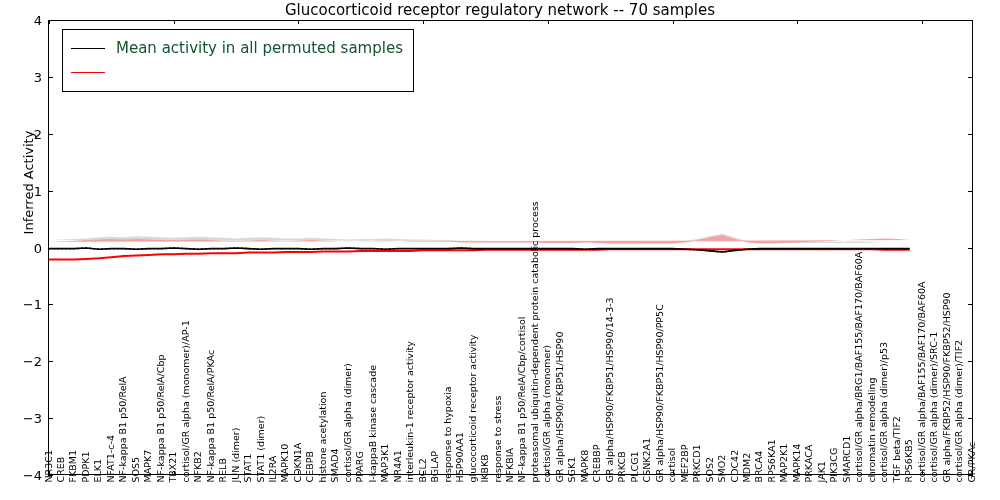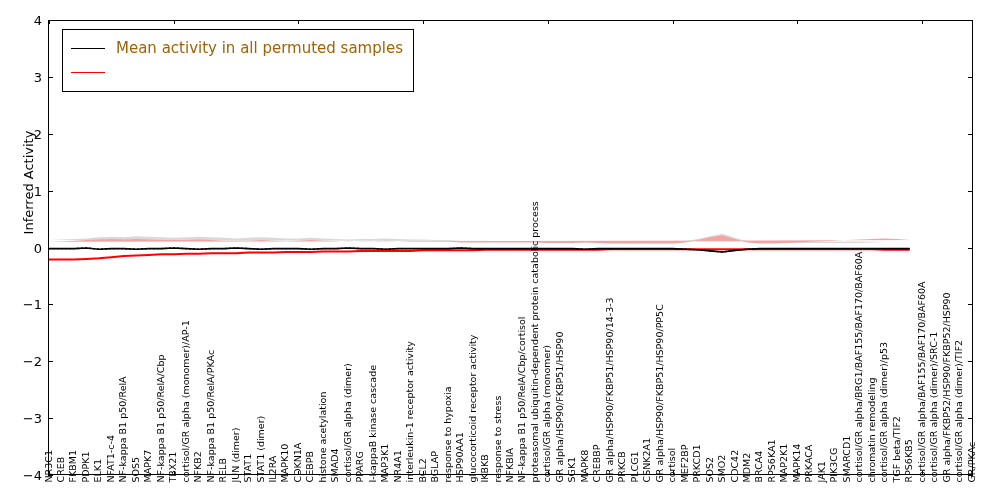--- a/index.html
+++ b/index.html
@@ -44,27 +44,28 @@
     line-height:9.5px;
   }
   #legend{
     position:absolute;left:14px;top:9px;
     border:1px solid #000;background:#fff;
     padding:6px 10px 7px 8px;z-index:20;
   }
   .legrow{display:flex;align-items:center;height:24px;}
   .legline{width:34px;height:0;border-top:1.4px solid #000;margin-right:11px;}
   .legline.red{border-top-color:#ff0000;}
-  .legtxt{font-size:15px;color:#a16207;white-space:nowrap;}
+  .legtxt{font-size:15px;color:#14532d;white-space:nowrap;}
 </style>
 </head>
 <body>
 
 <div id="figure">
 
+  <div class="title">Glucocorticoid receptor regulatory network -- 70 samples</div>
   <div class="ylabel">Inferred Activity</div>
   <div class="xlabel">Cellular Entities</div>
 
   <div id="plotwrap">
     <div id="axes"></div>
     <svg id="svgplot" viewBox="0 0 925 455" preserveAspectRatio="none">
         <path d="M1.00 220.11 L13.47 219.54 L25.95 218.97 L38.42 218.40 L50.89 217.26 L63.36 216.69 L75.84 217.26 L88.31 216.13 L100.78 216.69 L113.26 217.26 L125.73 217.83 L138.20 217.26 L150.68 216.69 L163.15 217.26 L175.62 217.83 L188.09 218.40 L200.57 217.83 L213.04 217.26 L225.51 217.83 L237.99 218.40 L250.46 218.40 L262.93 217.83 L275.41 218.40 L287.88 218.97 L300.35 219.54 L312.82 218.97 L325.30 218.97 L337.77 218.40 L350.24 218.97 L362.72 219.54 L375.19 219.54 L387.66 220.11 L400.14 220.11 L412.61 220.67 L425.08 220.67 L437.55 220.67 L450.03 221.24 L462.50 221.24 L474.97 221.24 L487.45 221.24 L499.92 221.81 L512.39 221.81 L524.86 221.81 L537.34 221.24 L549.81 221.81 L562.28 222.38 L574.76 222.38 L587.23 222.38 L599.70 222.38 L612.18 222.95 L624.65 222.38 L637.12 221.24 L649.59 218.97 L662.07 216.13 L674.54 213.85 L687.01 217.83 L699.49 221.24 L711.96 222.95 L724.43 222.95 L736.91 222.95 L749.38 222.95 L761.85 222.95 L774.32 222.95 L786.80 222.95 L799.27 222.95 L811.74 222.95 L824.22 222.38 L836.69 221.81 L849.16 221.81 L861.64 221.81 L874.11 NaN L886.58 NaN L899.05 NaN L911.53 NaN L924.00 NaN L924.00 NaN L911.53 NaN L899.05 NaN L886.58 NaN L874.11 NaN L861.64 234.33 L849.16 234.33 L836.69 234.33 L824.22 233.76 L811.74 233.19 L799.27 233.19 L786.80 233.19 L774.32 233.19 L761.85 233.19 L749.38 233.19 L736.91 233.19 L724.43 233.19 L711.96 233.19 L699.49 234.89 L687.01 238.31 L674.54 242.29 L662.07 240.01 L649.59 237.17 L637.12 234.89 L624.65 233.76 L612.18 233.19 L599.70 233.76 L587.23 233.76 L574.76 233.76 L562.28 233.76 L549.81 234.33 L537.34 234.89 L524.86 234.33 L512.39 234.33 L499.92 234.33 L487.45 234.89 L474.97 234.89 L462.50 234.89 L450.03 234.89 L437.55 235.46 L425.08 235.46 L412.61 235.46 L400.14 236.03 L387.66 236.03 L375.19 236.60 L362.72 236.60 L350.24 237.17 L337.77 237.74 L325.30 237.17 L312.82 237.17 L300.35 236.60 L287.88 237.17 L275.41 237.74 L262.93 238.31 L250.46 237.74 L237.99 237.74 L225.51 238.31 L213.04 238.88 L200.57 238.31 L188.09 237.74 L175.62 238.31 L163.15 238.88 L150.68 239.44 L138.20 238.88 L125.73 238.31 L113.26 238.88 L100.78 239.44 L88.31 240.01 L75.84 238.88 L63.36 239.44 L50.89 238.88 L38.42 237.74 L25.95 237.74 L13.47 237.17 L1.00 236.60 Z" fill="#d9d9d9" stroke="none" fill-opacity="1"></path>
         <path d="M1.00 221.81 L13.47 221.24 L25.95 220.67 L38.42 220.11 L50.89 219.54 L63.36 218.97 L75.84 219.54 L88.31 218.97 L100.78 219.54 L113.26 220.11 L125.73 220.11 L138.20 220.11 L150.68 219.54 L163.15 220.11 L175.62 220.67 L188.09 220.67 L200.57 220.67 L213.04 220.11 L225.51 220.67 L237.99 221.24 L250.46 220.67 L262.93 220.11 L275.41 220.67 L287.88 221.24 L300.35 221.81 L312.82 221.24 L325.30 221.24 L337.77 220.67 L350.24 221.24 L362.72 221.81 L375.19 221.81 L387.66 221.81 L400.14 221.81 L412.61 222.38 L425.08 222.38 L437.55 222.38 L450.03 222.38 L462.50 222.38 L474.97 222.38 L487.45 222.38 L499.92 222.95 L512.39 222.95 L524.86 222.95 L537.34 222.38 L549.81 222.95 L562.28 223.52 L574.76 223.52 L587.23 223.52 L599.70 223.52 L612.18 223.52 L624.65 223.52 L637.12 222.38 L649.59 220.11 L662.07 217.26 L674.54 215.56 L687.01 218.97 L699.49 222.38 L711.96 223.52 L724.43 223.52 L736.91 222.95 L749.38 222.38 L761.85 221.81 L774.32 221.24 L786.80 220.67 L799.27 220.11 L811.74 219.54 L824.22 218.97 L836.69 218.40 L849.16 218.97 L861.64 220.11 L874.11 NaN L886.58 NaN L899.05 NaN L911.53 NaN L924.00 NaN L924.00 NaN L911.53 NaN L899.05 NaN L886.58 NaN L874.11 NaN L861.64 237.74 L849.16 238.31 L836.69 238.31 L824.22 237.74 L811.74 237.17 L799.27 236.60 L786.80 236.03 L774.32 235.46 L761.85 235.46 L749.38 234.89 L736.91 234.89 L724.43 234.89 L711.96 234.89 L699.49 236.60 L687.01 240.01 L674.54 243.43 L662.07 241.72 L649.59 238.88 L637.12 236.60 L624.65 235.46 L612.18 234.89 L599.70 235.46 L587.23 235.46 L574.76 235.46 L562.28 235.46 L549.81 236.60 L537.34 237.17 L524.86 236.60 L512.39 236.60 L499.92 236.60 L487.45 237.17 L474.97 237.17 L462.50 237.17 L450.03 237.17 L437.55 237.17 L425.08 237.74 L412.61 237.74 L400.14 238.31 L387.66 238.31 L375.19 238.88 L362.72 238.88 L350.24 239.44 L337.77 239.44 L325.30 240.01 L312.82 240.01 L300.35 240.58 L287.88 240.58 L275.41 241.15 L262.93 241.72 L250.46 242.29 L237.99 242.29 L225.51 242.86 L213.04 243.43 L200.57 243.43 L188.09 243.99 L175.62 244.56 L163.15 245.13 L150.68 245.70 L138.20 246.27 L125.73 246.84 L113.26 247.41 L100.78 248.54 L88.31 250.25 L75.84 251.39 L63.36 253.09 L50.89 255.37 L38.42 257.07 L25.95 258.21 L13.47 258.78 L1.00 259.35 Z" fill="#f4a3a3" stroke="none" fill-opacity="1"></path>
         <path d="M1.00 239.44 L13.47 239.44 L25.95 239.44 L38.42 238.88 L50.89 238.31 L63.36 237.17 L75.84 236.03 L88.31 235.46 L100.78 234.89 L113.26 234.33 L125.73 234.33 L138.20 233.76 L150.68 233.76 L163.15 233.19 L175.62 233.19 L188.09 233.19 L200.57 232.62 L213.04 232.62 L225.51 232.62 L237.99 232.05 L250.46 232.05 L262.93 232.05 L275.41 231.48 L287.88 231.48 L300.35 231.48 L312.82 230.91 L325.30 230.91 L337.77 230.91 L350.24 230.91 L362.72 230.91 L375.19 230.34 L387.66 230.34 L400.14 230.34 L412.61 230.34 L425.08 230.34 L437.55 229.78 L450.03 229.78 L462.50 229.78 L474.97 229.78 L487.45 229.78 L499.92 229.78 L512.39 229.78 L524.86 229.78 L537.34 229.78 L549.81 229.78 L562.28 229.21 L574.76 229.21 L587.23 229.21 L599.70 229.21 L612.18 229.21 L624.65 229.21 L637.12 229.21 L649.59 229.21 L662.07 229.21 L674.54 229.21 L687.01 229.21 L699.49 229.21 L711.96 229.21 L724.43 229.21 L736.91 229.21 L749.38 229.21 L761.85 229.21 L774.32 229.21 L786.80 229.21 L799.27 229.21 L811.74 229.21 L824.22 229.21 L836.69 229.78 L849.16 229.78 L861.64 229.78 L874.11 NaN L886.58 NaN L899.05 NaN L911.53 NaN L924.00 NaN " fill="none" stroke="#ff0000" stroke-width="2"></path>
         <path d="M1.00 228.64 L13.47 228.64 L25.95 228.64 L38.42 228.07 L50.89 229.21 L63.36 228.64 L75.84 228.64 L88.31 229.21 L100.78 228.64 L113.26 228.64 L125.73 228.07 L138.20 228.64 L150.68 229.21 L163.15 228.64 L175.62 228.64 L188.09 228.07 L200.57 228.64 L213.04 229.21 L225.51 228.64 L237.99 228.64 L250.46 228.64 L262.93 229.21 L275.41 228.64 L287.88 228.64 L300.35 228.07 L312.82 228.64 L325.30 228.64 L337.77 229.21 L350.24 228.64 L362.72 228.64 L375.19 228.64 L387.66 228.64 L400.14 228.64 L412.61 228.07 L425.08 228.64 L437.55 228.64 L450.03 228.64 L462.50 228.64 L474.97 228.64 L487.45 228.64 L499.92 228.64 L512.39 228.64 L524.86 228.64 L537.34 229.21 L549.81 228.64 L562.28 228.64 L574.76 228.64 L587.23 228.64 L599.70 228.64 L612.18 228.64 L624.65 228.64 L637.12 229.21 L649.59 229.78 L662.07 230.91 L674.54 232.05 L687.01 230.34 L699.49 229.21 L711.96 228.64 L724.43 228.64 L736.91 228.64 L749.38 228.64 L761.85 228.64 L774.32 228.64 L786.80 228.64 L799.27 228.64 L811.74 228.64 L824.22 228.64 L836.69 228.64 L849.16 228.64 L861.64 228.64 L874.11 NaN L886.58 NaN L899.05 NaN L911.53 NaN L924.00 NaN " fill="none" stroke="#000000" stroke-width="1.6"></path>

